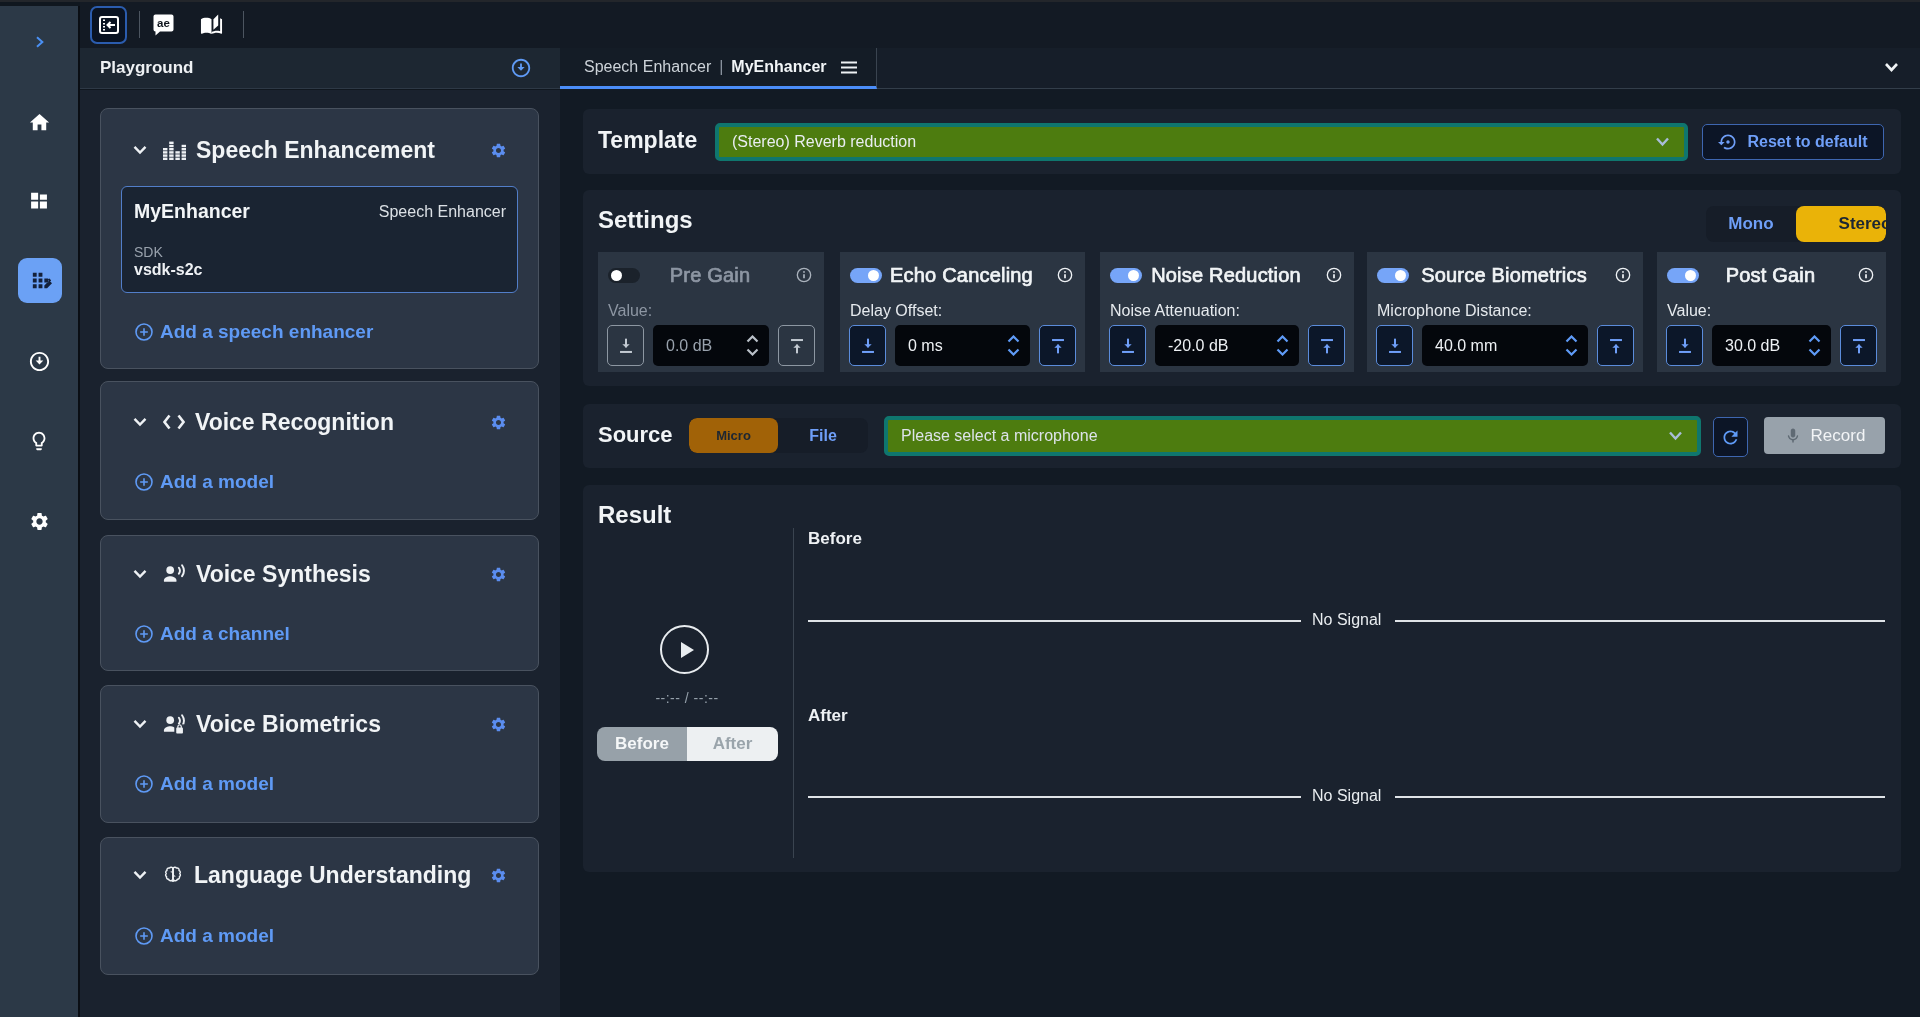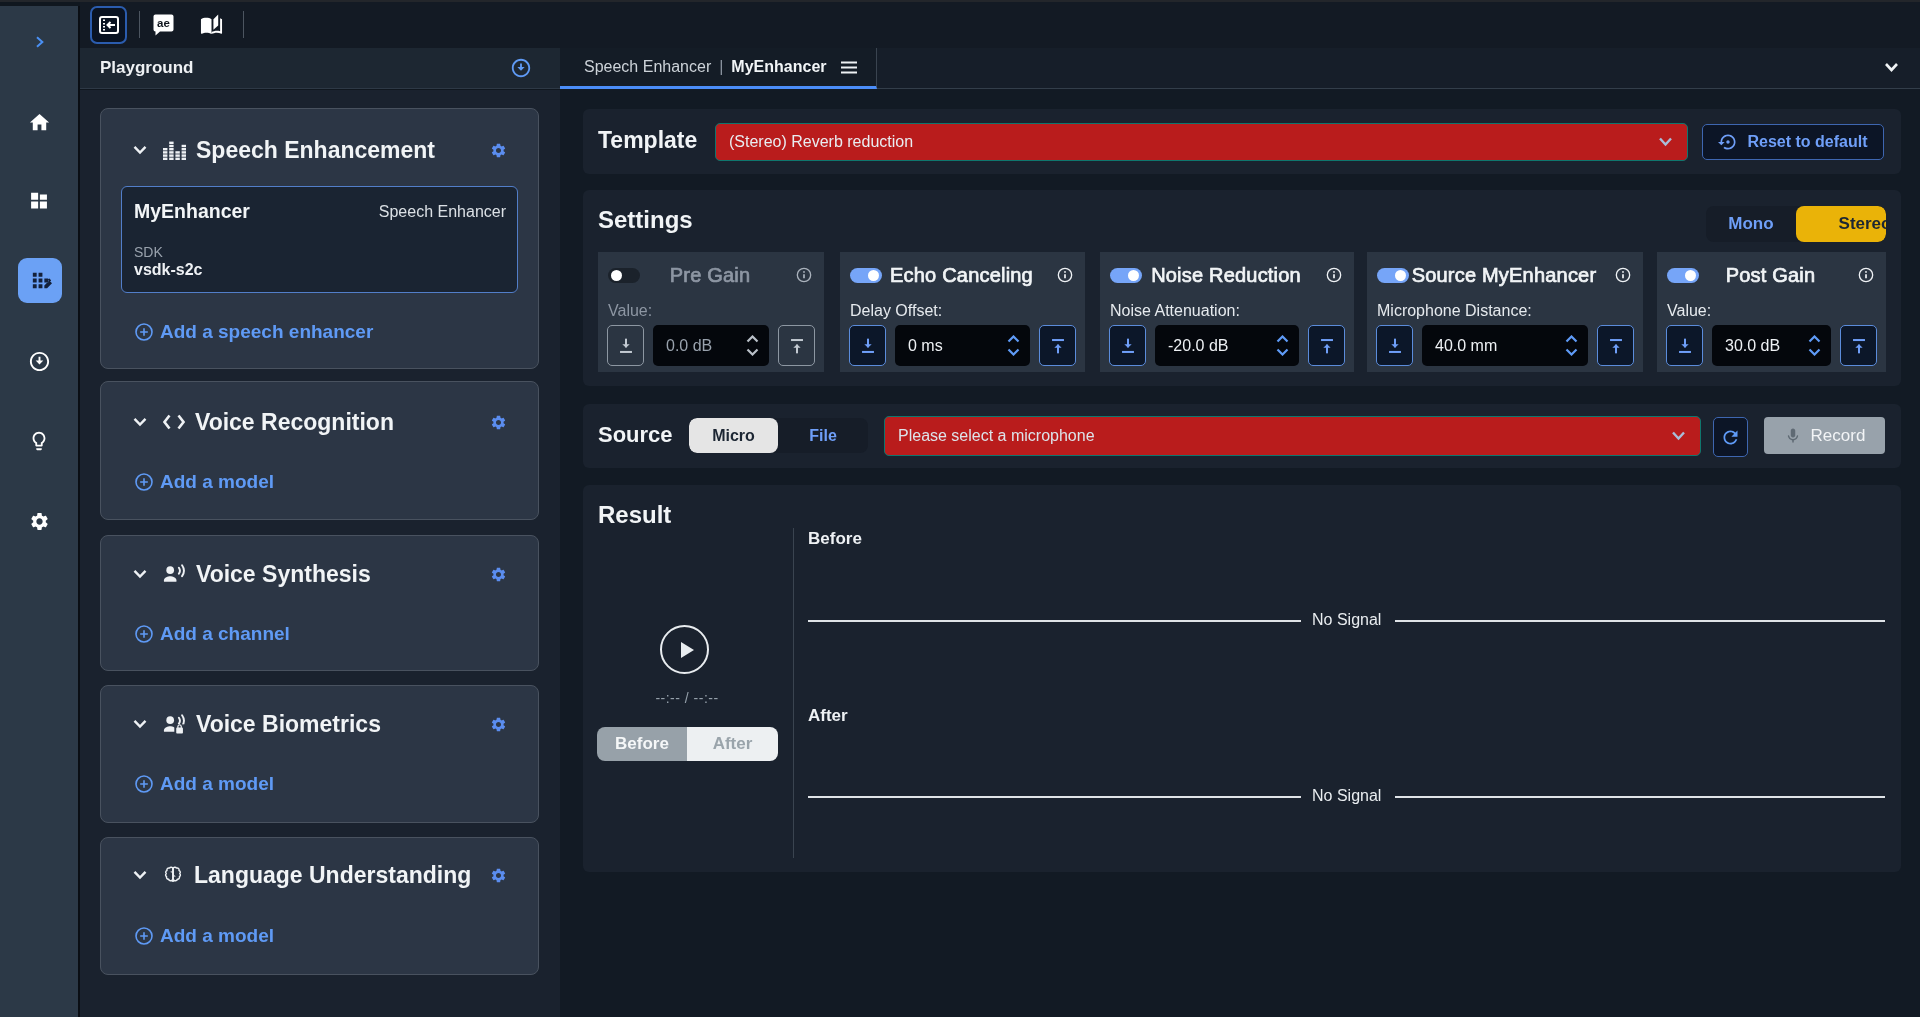--- a/index.html
+++ b/index.html
@@ -49,21 +49,21 @@
 .tgl { width:32px; height:15px; border-radius:8px; position:relative; flex:none; }
 .tgl.on { background:#76a5f8; }
 .tgl.off { background:#1b222b; }
 .tgl .th { position:absolute; top:2px; width:11px; height:11px; border-radius:50%; background:#fff; }
 .tgl.on .th { right:3px; }
 .tgl.off .th { left:3px; }
 
 .seg { position:absolute; display:flex; border-radius:8px; background:#161d28; overflow:hidden; }
 .seg div { display:flex; align-items:center; justify-content:center; font-weight:bold; }
 
-.sel { position:absolute; background:#b91c1c; border:1px solid #0f766e; border-radius:5px; display:flex; align-items:center; }
+.sel { position:absolute; background:#4d7c0f; border:4px solid #0f766e; border-radius:5px; display:flex; align-items:center; }
 .sel .txt { margin-left:13px; font-size:16px; color:#e9edf1; }
 .sel svg { position:absolute; right:14px; }
 .wavline { position:absolute; height:2px; background:#dfe3e7; }
 .wavtxt { position:absolute; font-size:16px; color:#e9edf0; }
 .blabel { position:absolute; left:225px; font-size:17px; font-weight:bold; color:#eef1f4; }
 </style>
 </head>
 <body>
 <div class="abs" style="left:0;top:0;width:1920px;height:2px;background:#23262b;z-index:50;"></div>
 <div class="abs" id="topbar">
@@ -443,21 +443,21 @@
             </svg>
           </div>
       </div>
     </div>
 
     <div class="scard" style="left:784px;width:276px;">
       <div class="row1">
         <div class="tgl on">
             <div class="th"></div>
           </div>
-        <span class="slabel slab2" style="color:#f1f4f6;">Source MyEnhancer</span>
+        <span class="slabel slab2" style="color:#f1f4f6;">Source Biometrics</span>
         <svg width="16" height="16" viewBox="0 0 24 24" fill="none" stroke="#eef1f4" stroke-width="2">
             <circle cx="12" cy="12" r="10"></circle>
             <path d="M12 10.8V17" stroke-width="2.6"></path>
             <circle cx="12" cy="7.4" r="0.6" fill="#eef1f4" stroke-width="1.6"></circle>
           </svg>
       </div>
       <span class="sub" style="color:#e6eaee;">Microphone Distance:</span>
       <div class="ctr">
         <div class="ibtn on">
             <svg width="22" height="22" viewBox="0 0 24 24" fill="none" stroke="#6f9ff8" stroke-width="2.2">
@@ -526,21 +526,21 @@
               <path d="M5.5 5.5h13"></path>
             </svg>
           </div>
       </div>
     </div>
   </div>
 
   <div class="panel" style="top:315px;height:64px;">
     <span class="ptitle" style="top:18px;font-size:22px;">Source</span>
     <div class="seg" style="left:106px;top:14px;width:179px;height:35px;">
-      <div style="width:89px;background:#e5e5e5;color:#1c2633;font-size:16px;border-radius:8px;">Micro</div>
+      <div style="width:89px;background:#a16207;color:#1c2633;font-size:13px;border-radius:8px;">Micro</div>
       <div style="width:90px;color:#6f9ff8;font-size:16px;">File</div>
     </div>
     <div class="sel" style="left:301px;top:12px;width:817px;height:40px;">
       <span class="txt" style="color:#dde3e9;">Please select a microphone</span>
       <svg width="15" height="10" viewBox="0 0 15 10" fill="none" stroke="#a9bdd9" stroke-width="2.4">
           <path d="M2 1.5 7.5 7.5 13 1.5"></path>
         </svg>
     </div>
     <div class="abs" style="left:1130px;top:13px;width:35px;height:40px;border:1.5px solid #3e66b0;border-radius:5px;background:#0c1526;display:flex;align-items:center;justify-content:center;">
       <svg width="21" height="21" viewBox="0 0 24 24" fill="#5f9bf7">

